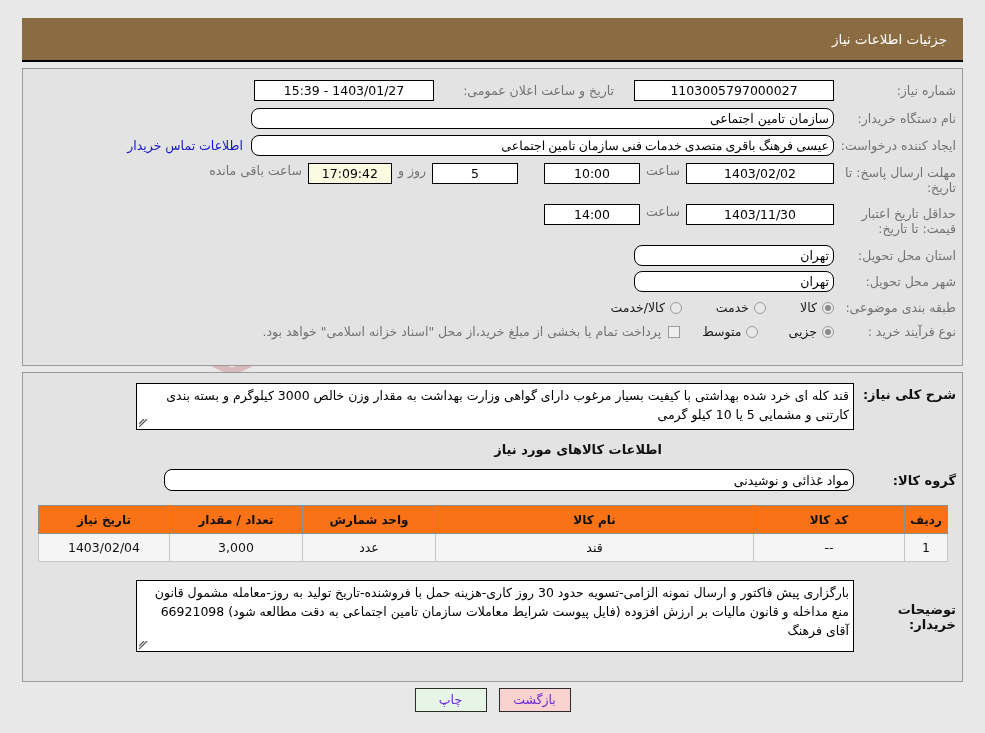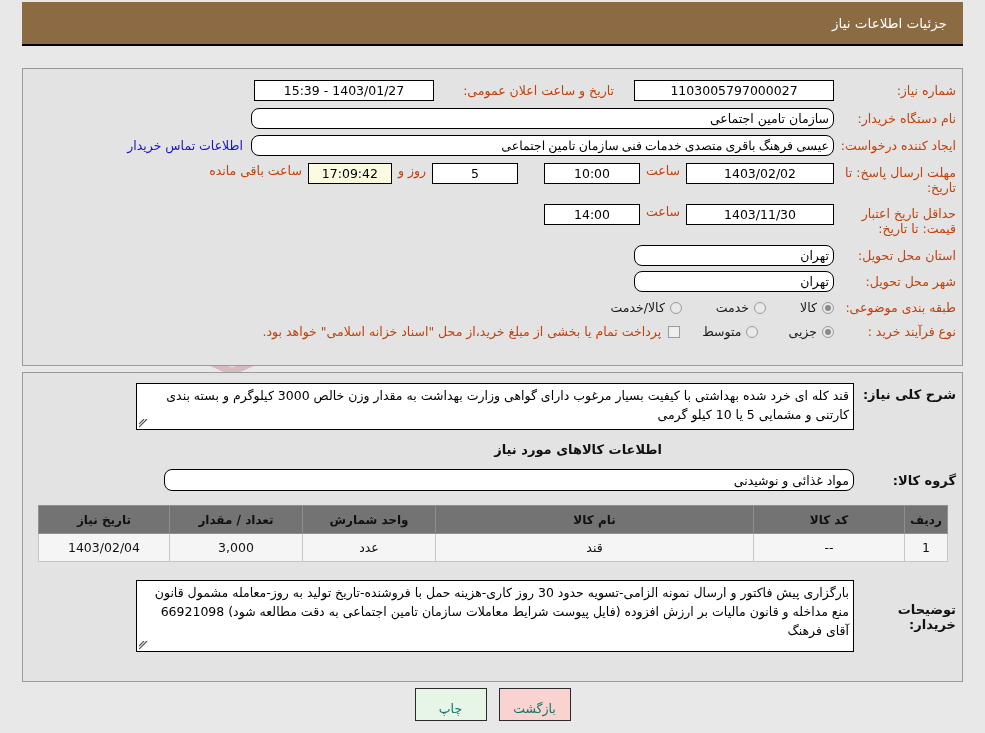--- a/index.html
+++ b/index.html
@@ -49,21 +49,21 @@
     left: 175px;
     top: 95px;
     width: 115px;
     height: 130px;
   }
 
   
   .titlebar {
     position: absolute;
     left: 22px;
-    top: 2px;
+    top: 18px;
     width: 941px;
     height: 44px;
     background: #8b6b41;
     border-bottom: 2px solid #000;
     box-sizing: border-box;
     display: flex;
     align-items: center;
     justify-content: flex-start;
     z-index: 3;
   }
@@ -90,21 +90,21 @@
   .frow {
     display: flex;
     align-items: center;
     justify-content: flex-start;
     margin: 0;
     padding: 0;
     position: relative;
   }
   .lbl {
     font-size: 12.5px;
-    color: #c2410c;
+    color: #737373;
     text-align: right;
     line-height: 15px;
   }
   .lbl-w { width: 128px; padding-right: 6px; box-sizing: border-box; }
 
   .fld {
     background: #ffffff;
     border: 1px solid #000000;
     box-sizing: border-box;
     height: 21px;
@@ -196,21 +196,21 @@
   .boldlbl { font-weight: bold; font-size: 13px; color: #111; }
 
   
   table.items {
     border-collapse: collapse;
     width: 910px;
     font-size: 12.5px;
     background: #fff;
   }
   table.items th {
-    background: #737373;
+    background: #f97316;
     border: 1px solid #8f8f8f;
     font-weight: bold;
     font-size: 12px;
     height: 25px;
     color: #111;
     text-align: center;
   }
   table.items td {
     background: #f5f5f5;
     border: 1px solid #c6c6c6;
@@ -226,26 +226,26 @@
     top: 688px;
     left: 0; width: 985px;
     display: flex;
     justify-content: center;
     gap: 12px;
     z-index: 4;
   }
   .btn {
     border: 1px solid #2b2b2b;
     font-size: 12.5px;
-    padding: 12px 0 4px;
+    padding: 3px 0 4px;
     width: 72px;
     text-align: center;
     cursor: pointer;
     box-sizing: border-box;
-    color: #0f766e;
+    color: #6d28d9;
   }
   .btn-print  { background: #e6f5e6; }
   .btn-back   { background: #f9d3cf; }
 </style>
 </head>
 <body>
 
 <div class="page">
 
   <div class="watermark">

